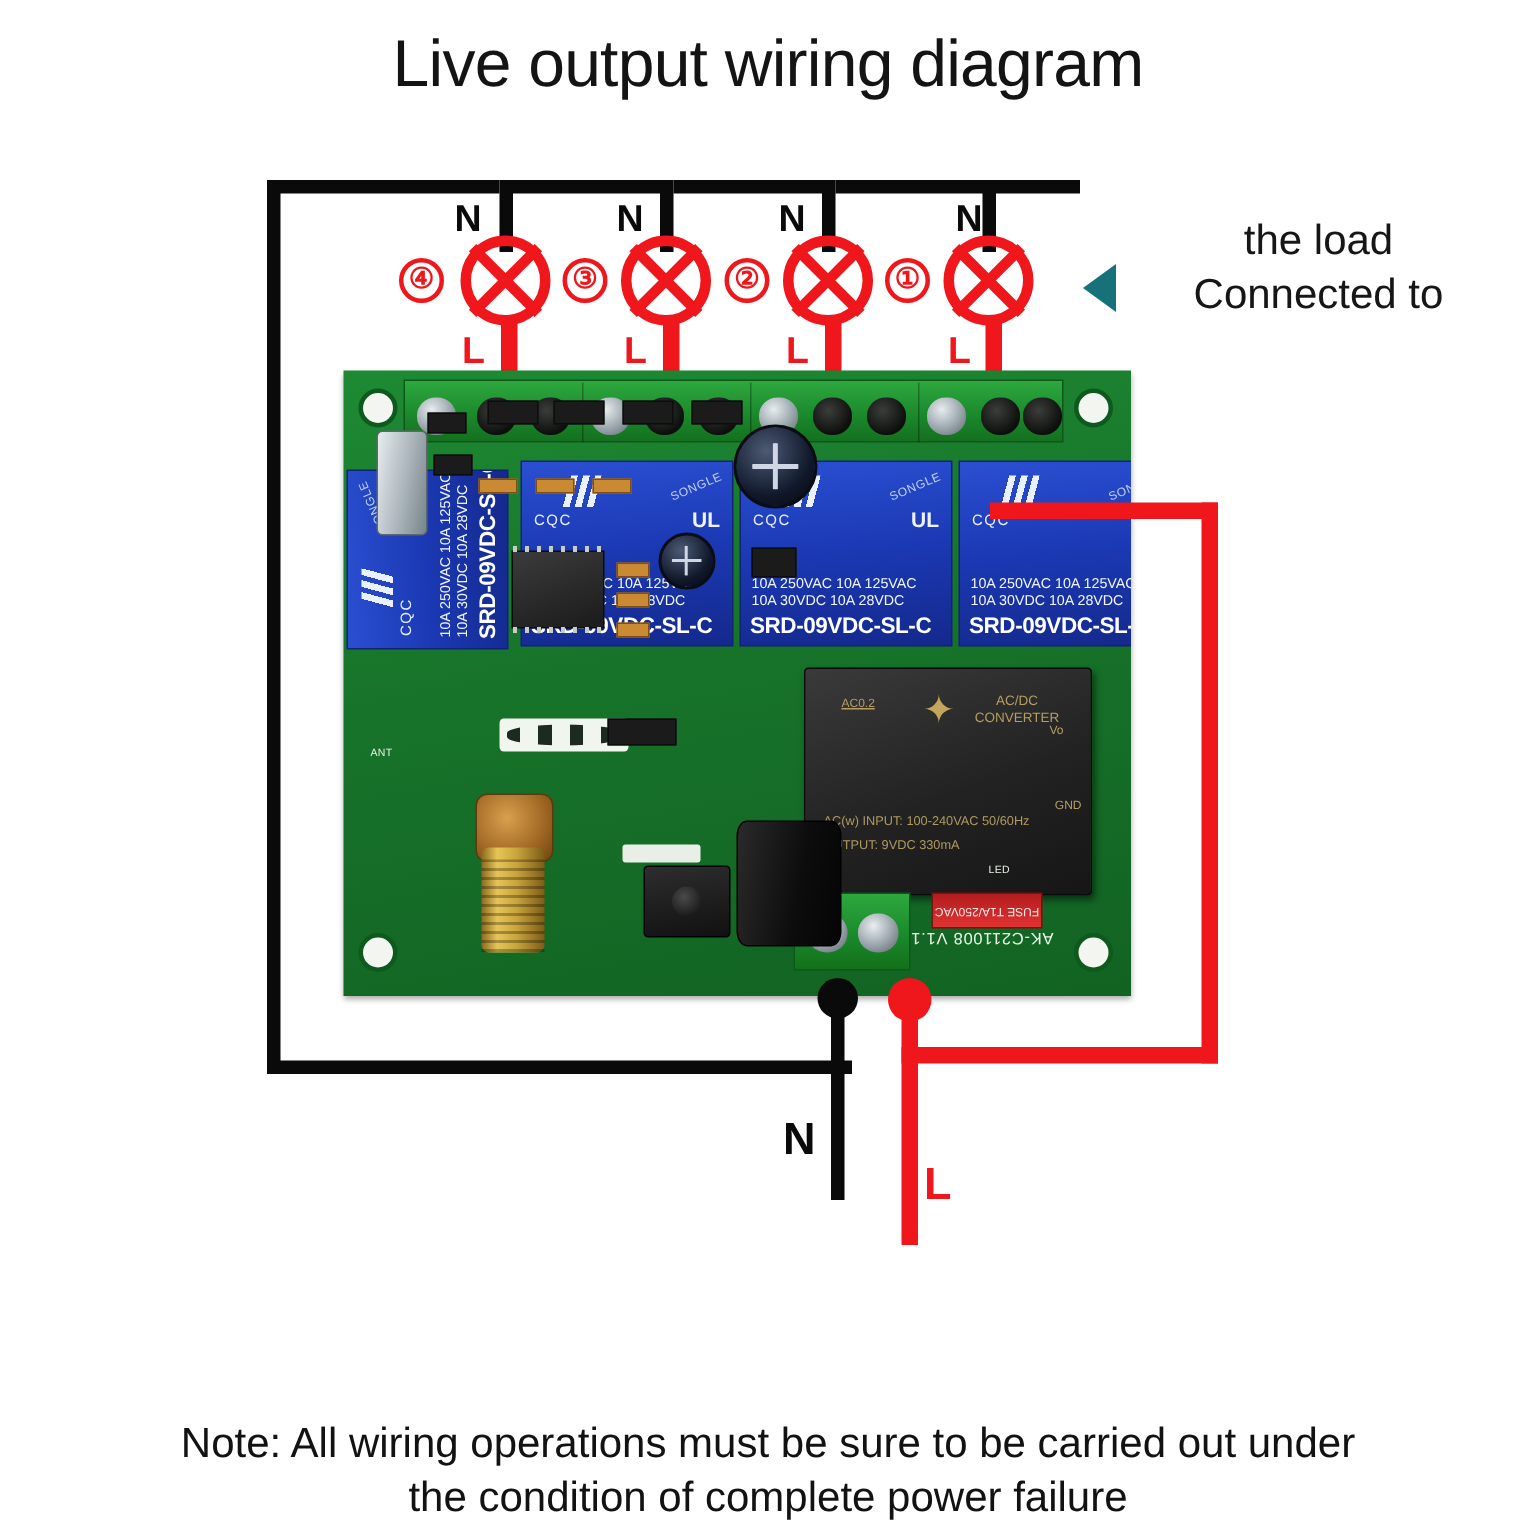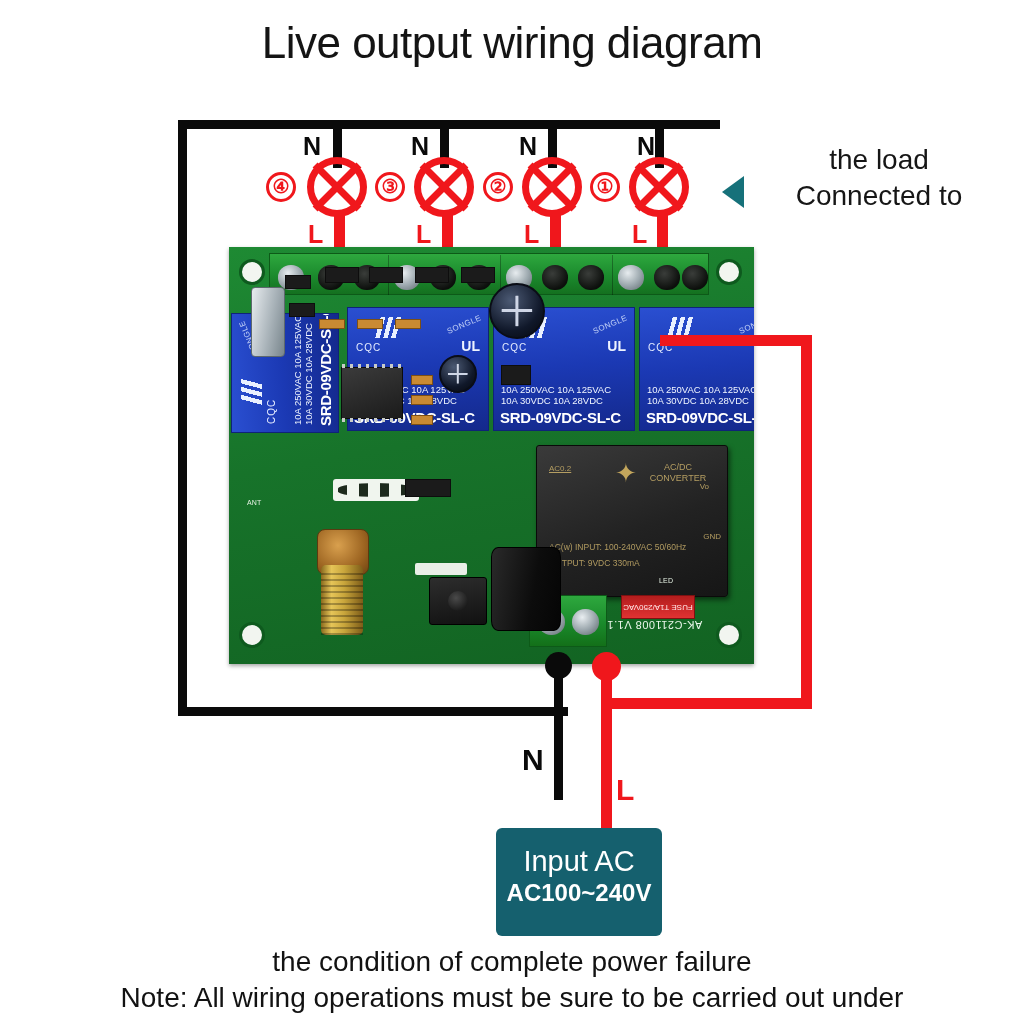--- a/index.html
+++ b/index.html
@@ -194,21 +194,21 @@
   #conv-part {
     position: absolute; left: 0; right: 0; top: 58px;
     text-align: center; font-size: 21px; font-weight: 700;
     color: #d8bd72; letter-spacing: .5px;
     text-shadow: 0 1px 1px rgba(0,0,0,.8);
   }
   #conv-kind {
     position: absolute; right: 14px; top: 16px; width: 70px;
     text-align: center; font-size: 9px; line-height: 11px; color:#b59e62;
   }
-  #conv-ac-in { position:absolute; left: 12px; top: 18px; font-size: 8px; color:#b59e62;text-decoration:underline; }
+  #conv-ac-in { position:absolute; left: 24px; top: 18px; font-size: 8px; color:#b59e62;text-decoration:underline; }
   #conv-vo   { position:absolute; right: 18px; top: 36px; font-size: 8px; color:#b59e62; }
   #conv-gnd  { position:absolute; right: 6px; top: 86px; font-size: 8px; color:#b59e62; }
   #conv-in-line, #conv-out-line {
     position: absolute; left: 12px; font-size: 8.5px; color:#b09a60; white-space: nowrap;
   }
   #conv-in-line  { top: 96px; }
   #conv-out-line { top: 112px; }
   #conv-star {
     position: absolute; left: 78px; top: 14px;
     font-size: 26px; color: #c7a košice;
@@ -543,23 +543,19 @@
 
   <div class="abs lbl-n" style="left:522px; top:745px; font-size:30px">N</div>
   <div class="abs lbl-l" style="left:616px; top:775px; font-size:30px">L</div>
 
   <div class="abs" id="load-arrow"></div>
   <div class="abs" id="load-text">
     <div>the load</div>
     <div>Connected to</div>
   </div>
 
-  <div class="abs" id="input-box">
-    <div id="input-title">Input AC</div>
-    <div id="input-range">AC100~240V</div>
+
+  <div class="abs" id="note">
+    <div>Note: All wiring operations must be sure to be carried out under</div>
+    <div>the condition of complete power failure</div>
   </div>
 
-  <div class="abs" id="note">
-    <div>the condition of complete power failure</div>
-    <div>Note: All wiring operations must be sure to be carried out under</div>
-  </div>
-
 </div>
 
 </body></html>

